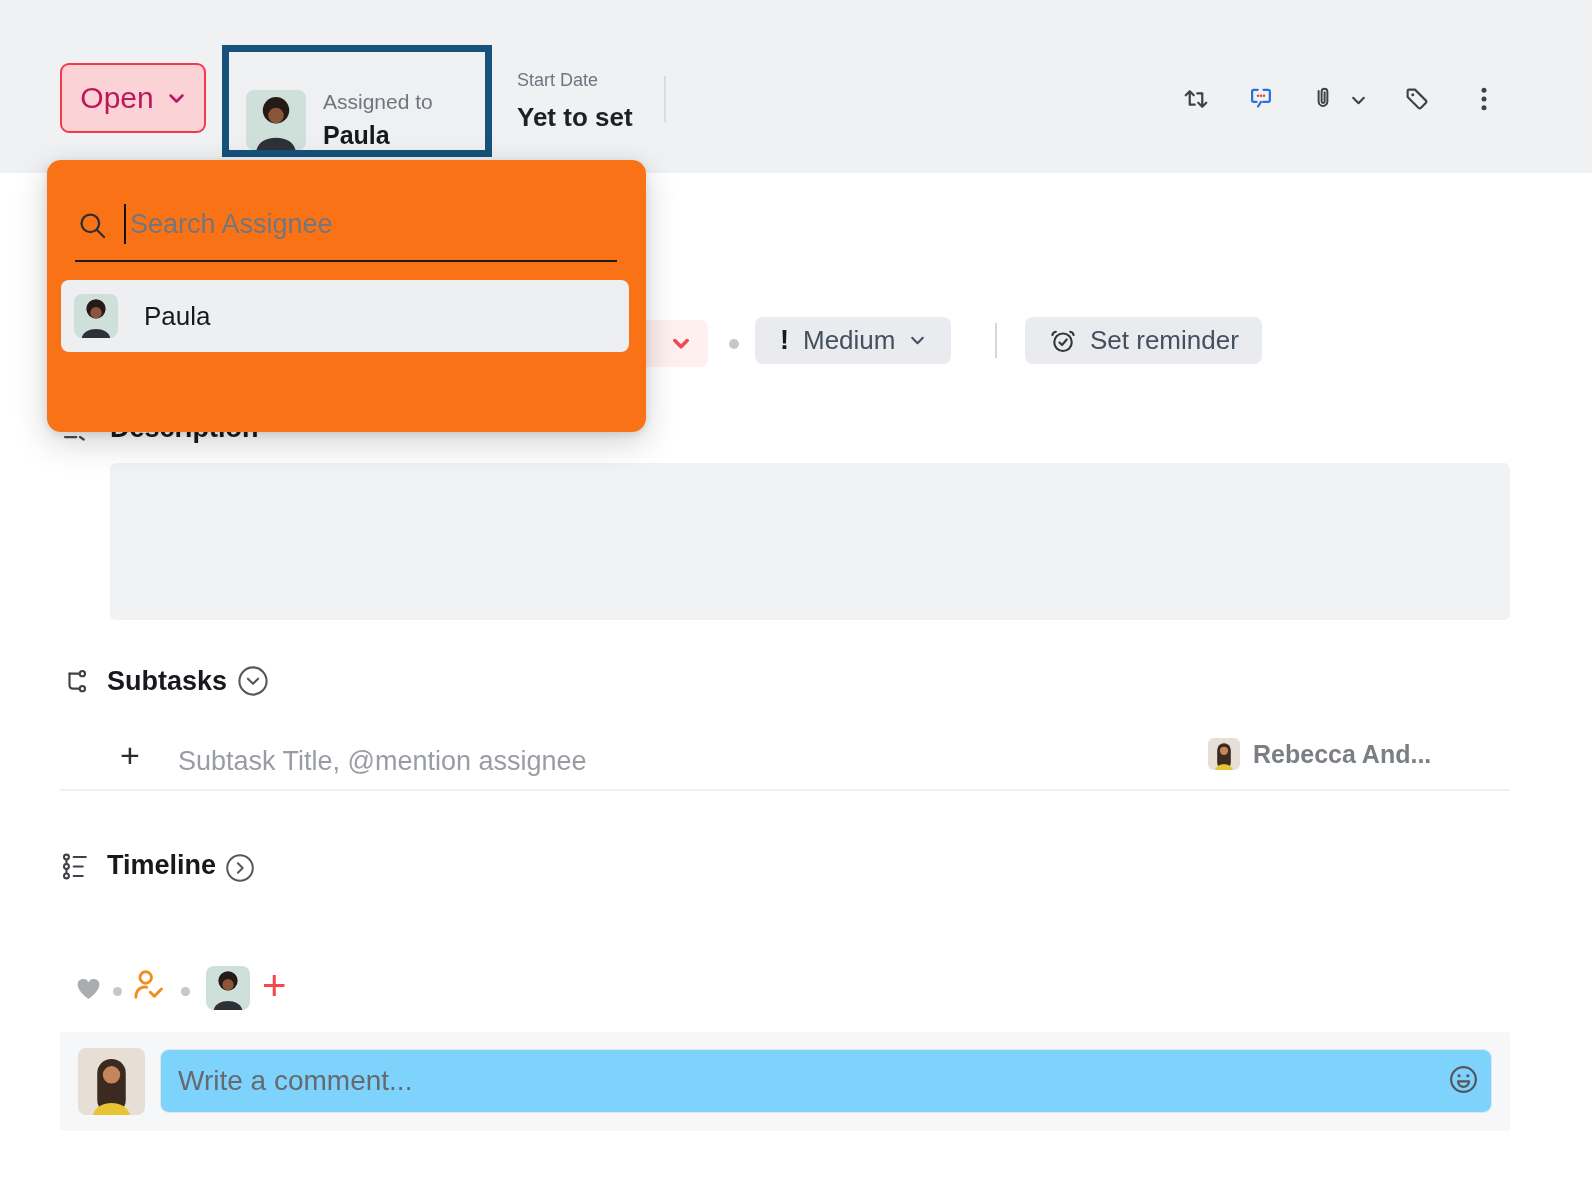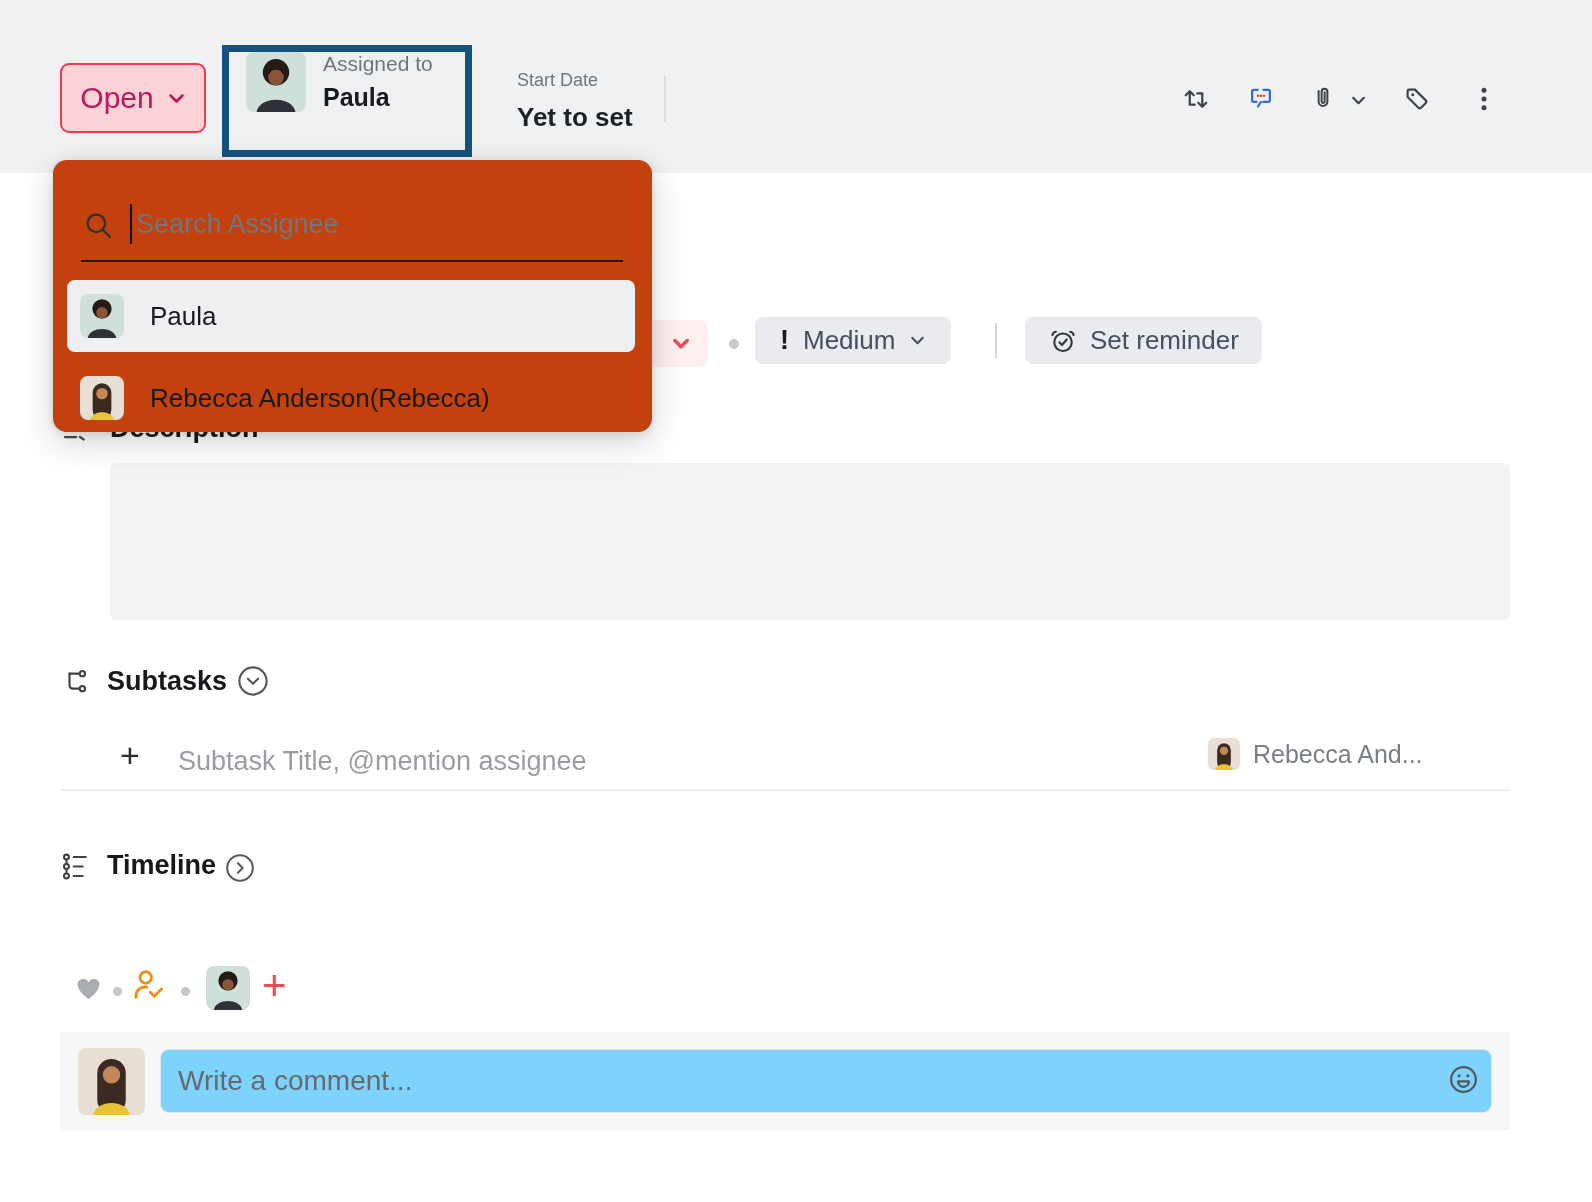--- a/index.html
+++ b/index.html
@@ -9,23 +9,23 @@
 
   
   #topbar { left:0; top:0; width:1592px; height:173px; background:#f0f1f3; }
 
   #status-btn { left:60px; top:63px; width:146px; height:70px;
     background:#fbd2d6; border:2px solid #f4394b; border-radius:9px;
     display:flex; align-items:center; justify-content:center; gap:13px;
     color:#be185d; font-size:30px; font-weight:500; cursor:pointer; }
   #status-btn svg { width:19px; height:19px; }
 
-  #assignee-card { left:222px; top:45px; width:250px; height:112px;
+  #assignee-card { left:222px; top:45px; width:270px; height:112px;
     border:7px solid #16527c; background:#eef0f2;
-    display:flex; align-items:flex-start; padding-left:17px; gap:17px; cursor:pointer; }
+    display:flex; align-items:flex-end; padding-left:17px; gap:17px; cursor:pointer; }
   .avatar { border-radius:8px; overflow:hidden; flex:none; display:block; }
   #assignee-card .meta .lbl { font-size:21px; color:#6f7680; margin-bottom:7px; }
   #assignee-card .meta .val { font-size:25px; font-weight:700; color:#17191d; }
 
   .date-field .lbl { font-size:18px; color:#6f7680; margin-bottom:11px; }
   .date-field .val { font-size:26px; font-weight:600; color:#1d2025; }
   #start-date { left:517px; top:70px; }
   #due-date   { left:707px; top:70px; }
   .vdivider { width:2px; background:#d9dbdd; }
   #hdr-div { left:664px; top:76px; height:46px; }
@@ -35,21 +35,21 @@
   .icon-btn svg { width:30px; height:30px; }
   #ic-reorder { left:1178px; top:82px; }
   #ic-comment { left:1243px; top:82px; color:#2e6ed8; }
   #ic-attach  { left:1305px; top:82px; }
   #ic-attach-chev { left:1346px; top:90px; width:24px; height:24px; }
   #ic-attach-chev svg { width:17px; height:17px; }
   #ic-tag     { left:1399px; top:82px; }
   #ic-more    { left:1466px; top:82px; }
 
   
-  #dropdown { left:53px; top:160px; width:599px; height:272px; background:#c2410c;
+  #dropdown { left:47px; top:160px; width:599px; height:272px; background:#f97316;
     border-radius:14px; box-shadow:0 10px 34px rgba(0,0,0,.18), 0 2px 8px rgba(0,0,0,.10);
     z-index:10; }
   #dd-search-icon { left:30px; top:50px; width:32px; height:32px; color:#2c2e33; }
   #dd-search-icon svg { width:32px; height:32px; }
   #dd-caret { left:77px; top:44px; width:2px; height:40px; background:#111; }
   #dd-input { left:83px; top:42px; width:430px; height:44px; border:none; outline:none;
     font-size:27px; color:#17191d; background:transparent; font-family:inherit; }
   #dd-input::placeholder { color:#72767d; }
   #dd-underline { left:28px; top:100px; width:542px; height:2px; background:#1c1c1c; }
   .dd-row { left:14px; width:568px; height:72px; border-radius:8px;
@@ -83,21 +83,21 @@
     border-radius:6px; cursor:text; }
 
   #sub-icon { left:62px; top:668px; width:30px; height:30px; color:#3e4146; }
   #sub-title { left:107px; top:666px; }
   #sub-expand { left:235px; top:664px; color:#55585d; }
   #sub-expand svg { width:34px; height:34px; }
   #sub-plus { left:120px; top:736px; font-size:34px; color:#2a2c30; cursor:pointer; }
   #sub-input { left:178px; top:740px; width:950px; height:42px; border:none; outline:none;
     background:transparent; font-size:27px; color:#17191d; font-family:inherit; }
   #sub-input::placeholder { color:#999da3; }
-  #sub-assignee { left:1208px; top:738px; display:flex; align-items:center; gap:13px; cursor:pointer; }
+  #sub-assignee { left:1208px; top:738px; display:flex; align-items:center; gap:13px; cursor:pointer;font-weight:bold; }
   #sub-assignee .nm { font-size:25px; color:#7a7e85; }
   #sub-row-line { left:60px; top:789px; width:1450px; height:2px; background:#f0f0f1; }
 
   #tl-icon { left:60px; top:851px; width:31px; height:31px; color:#3e4146; }
   #tl-title { left:107px; top:850px; }
   #tl-open { left:222px; top:851px; color:#55585d; }
   #tl-open svg { width:32px; height:32px; }
 
   
   #react-heart { left:70px; top:972px; color:#a9acb0; }
@@ -322,19 +322,13 @@
   <div id="dd-caret" class="abs"></div>
   <input id="dd-input" class="abs" placeholder="Search Assignee" style="">
   <div id="dd-underline" class="abs"></div>
 
   <div id="dd-row-0" class="abs dd-row">
     <svg class="avatar" width="44" height="44" viewBox="0 0 40 40">
         <use href="#av-paula"></use>
       </svg>
     <span class="name">Paula</span>
   </div>
-  <div id="dd-row-1" class="abs dd-row">
-    <svg class="avatar" width="44" height="44" viewBox="0 0 40 40">
-        <use href="#av-rebecca"></use>
-      </svg>
-    <span class="name">Rebecca Anderson(Rebecca)</span>
-  </div>
 </div>
 
 </body></html>

